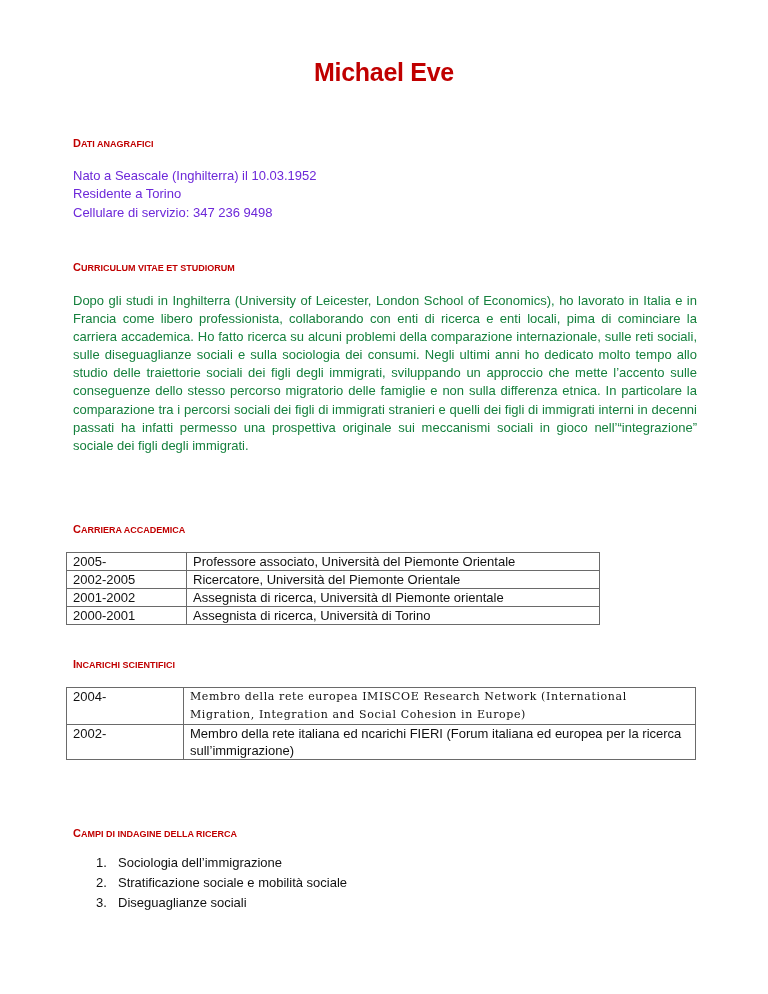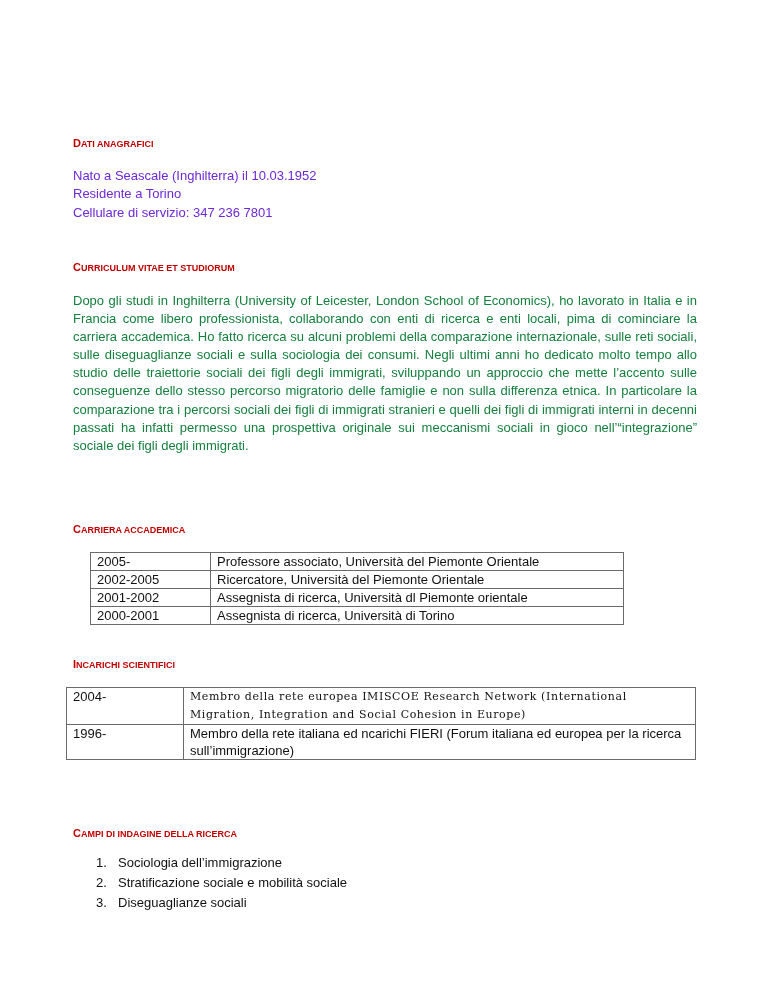--- a/index.html
+++ b/index.html
@@ -23,37 +23,38 @@
   ol.fields { position:absolute; left:73px; top:853px; margin:0; padding:0; list-style:none; font-size:13px; }
   ol.fields li { height:20px; line-height:20px; position:relative; }
   ol.fields .num { position:absolute; left:23px; width:20px; }
   ol.fields .txt { position:absolute; left:45px; white-space:nowrap; }
 </style>
 </head>
 <body>
 
 <div class="page">
 
+  <div class="title">Michael Eve</div>
 
   <div class="heading" style="top:137px;">
     <span class="cap">D</span><span class="sc">ati anagrafici</span>
   </div>
   <div class="line" style="top:167px;">Nato a Seascale (Inghilterra) il 10.03.1952</div>
   <div class="line" style="top:185px;">Residente a Torino</div>
-  <div class="line" style="top:204px;">Cellulare di servizio: 347 236 7801</div>
+  <div class="line" style="top:204px;">Cellulare di servizio: 347 236 9498</div>
 
   <div class="heading" style="top:261px;">
     <span class="cap">C</span><span class="sc">urriculum vitae et studiorum</span>
   </div>
   <div class="para" style="top:292px;">Dopo gli studi in Inghilterra (University of Leicester, London School of Economics), ho lavorato in Italia e in Francia come libero professionista, collaborando con enti di ricerca e enti locali, pima di cominciare la carriera accademica. Ho fatto ricerca su alcuni problemi della comparazione internazionale, sulle reti sociali, sulle diseguaglianze sociali e sulla sociologia dei consumi. Negli ultimi anni ho dedicato molto tempo allo studio delle traiettorie sociali dei figli degli immigrati, sviluppando un approccio che mette l’accento sulle conseguenze dello stesso percorso migratorio delle famiglie e non sulla differenza etnica. In particolare la comparazione tra i percorsi sociali dei figli di immigrati stranieri e quelli dei figli di immigrati interni in decenni passati ha infatti permesso una prospettiva originale sui meccanismi sociali in gioco nell’“integrazione” sociale dei figli degli immigrati.</div>
 
   <div class="heading" style="top:523px;">
     <span class="cap">C</span><span class="sc">arriera accademica</span>
   </div>
-  <table class="cv" style="left:66px; top:552px; width:534px;margin-left:24px;">
+  <table class="cv" style="left:66px; top:552px; width:534px;">
     <tbody>
       <tr>
         <td class="year">2005-</td>
         <td>Professore associato, Università del Piemonte Orientale</td>
       </tr>
       <tr>
         <td class="year">2002-2005</td>
         <td>Ricercatore, Università del Piemonte Orientale</td>
       </tr>
       <tr>
@@ -70,21 +71,21 @@
   <div class="heading" style="top:658px;text-align:right;">
     <span class="cap">I</span><span class="sc">ncarichi scientifici</span>
   </div>
   <table class="cv" style="left:66px; top:687px; width:630px;">
     <tbody>
       <tr>
         <td class="year" style="width:110px;">2004-</td>
         <td class="serif">Membro della rete europea IMISCOE Research Network (International Migration, Integration and Social Cohesion in Europe)</td>
       </tr>
       <tr>
-        <td class="year" style="width:110px;">1996-</td>
+        <td class="year" style="width:110px;">2002-</td>
         <td>Membro della rete italiana ed ncarichi FIERI (Forum italiana ed europea per la ricerca sull’immigrazione)</td>
       </tr>
     </tbody>
   </table>
 
   <div class="heading" style="top:827px;">
     <span class="cap">C</span><span class="sc">ampi di indagine della ricerca</span>
   </div>
   <ol class="fields">
     <li>

